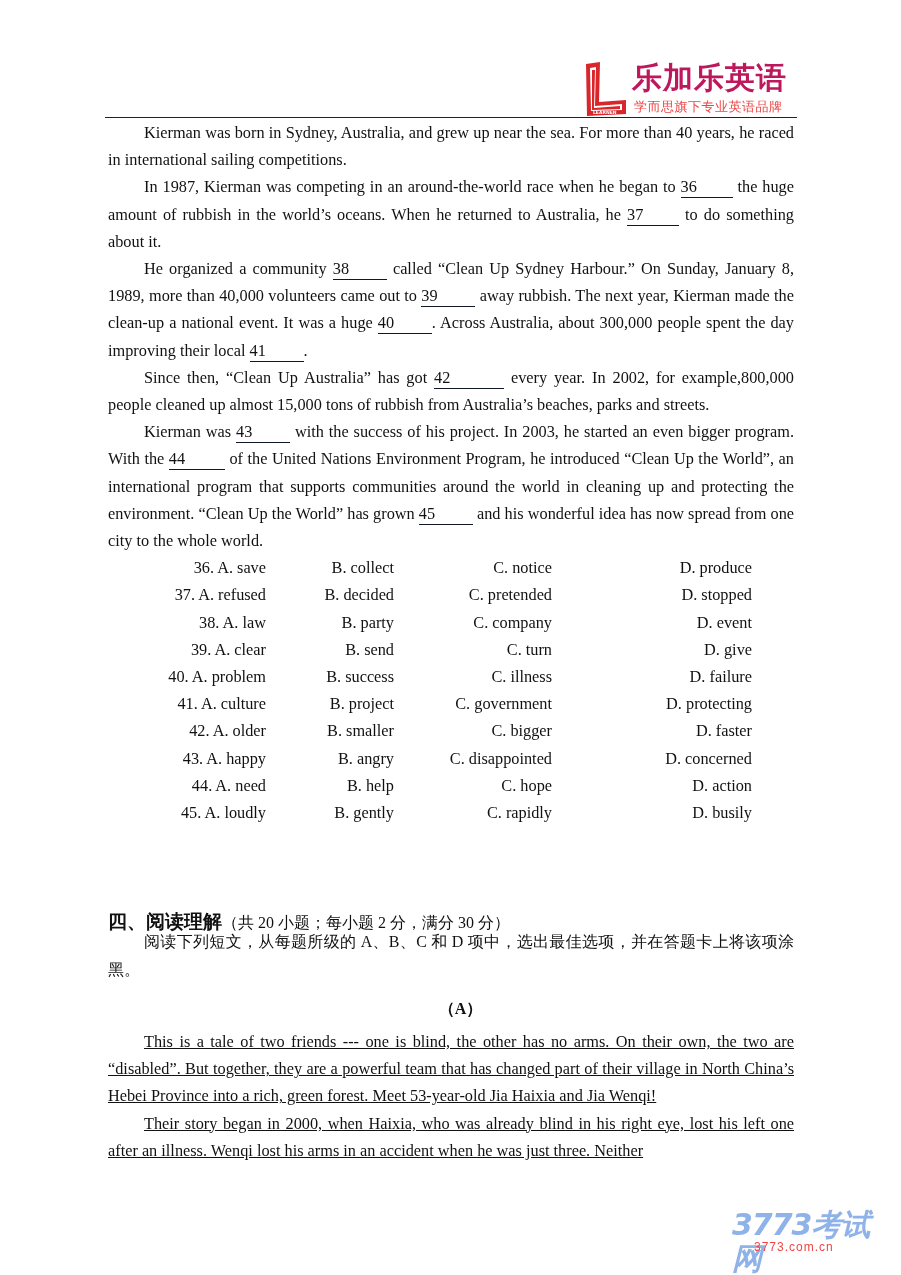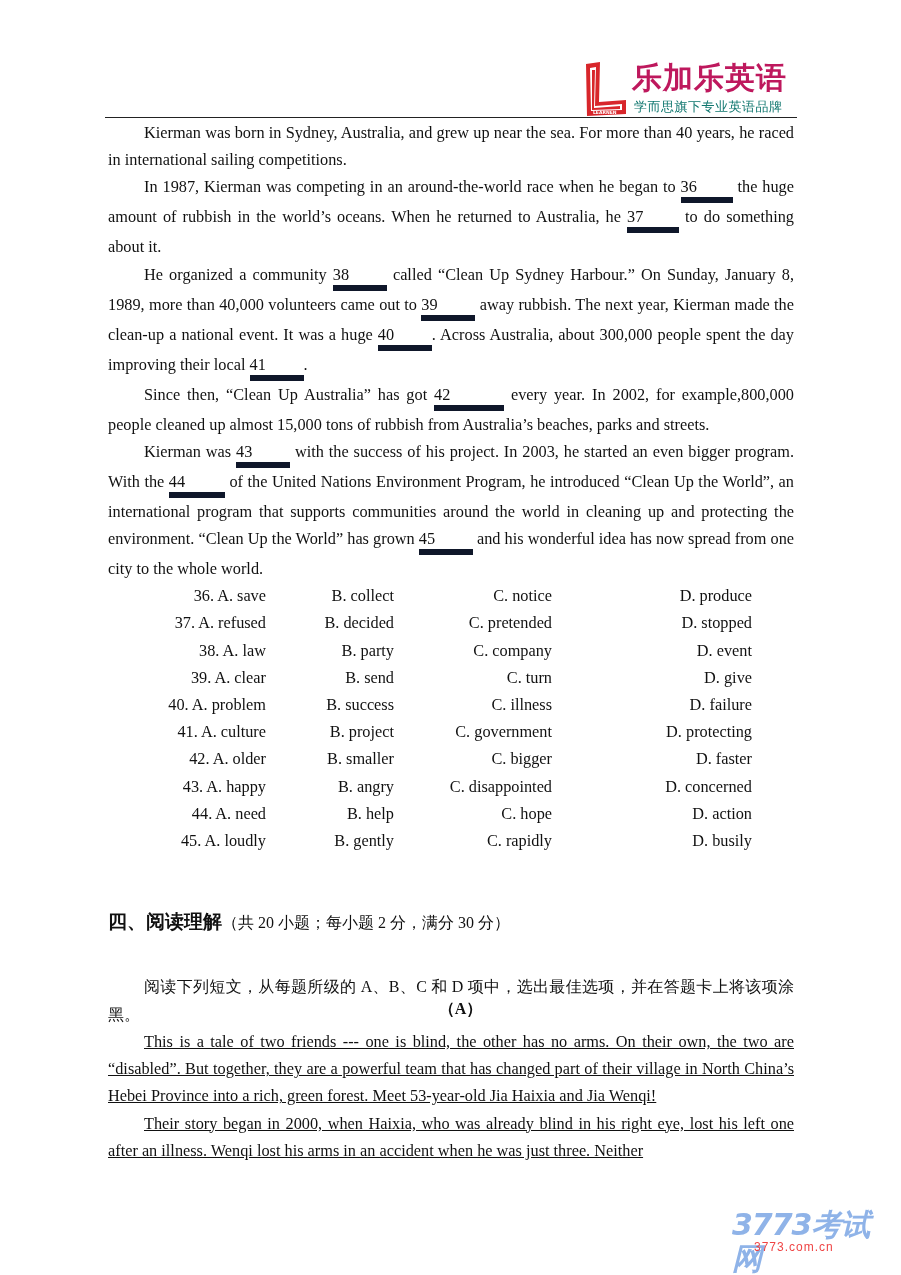--- a/index.html
+++ b/index.html
@@ -4,37 +4,37 @@
 <style>
   html, body { margin: 0; padding: 0; background: #ffffff; }
   body { width: 901px; height: 1275px; position: relative; overflow: hidden;
          font-family: "Liberation Serif", "DejaVu Serif", serif; color: #111; }
   .header-rule { position: absolute; left: 105px; top: 117px; width: 692px; height: 1px; background: #222; }
   .logo { position: absolute; left: 584px; top: 62px; width: 220px; height: 56px; }
   .logo-l { position: absolute; left: 0; top: 0; width: 44px; height: 54px; }
   .logo-title { position: absolute; left: 48px; top: -2px; font-family: "DejaVu Sans", sans-serif; font-weight: bold;
                 font-size: 30px; letter-spacing: 1px; color: #be185d; line-height: 36px; }
   .logo-sub { position: absolute; left: 50px; top: 37px; font-family: "DejaVu Sans", sans-serif; font-size: 13px;
-              color: #0f766e; line-height: 16px; letter-spacing: 0.5px; }
+              color: #ef4444; line-height: 16px; letter-spacing: 0.5px; }
 
   .content { position: absolute; left: 108px; top: 119px; width: 686px; font-size: 16.3px; line-height: 27.2px; }
   .p { text-align: justify; text-align-last: left; margin: 0; }
   .indent { text-indent: 36px; }
-  .blank { display: inline-block; border-bottom: 6px solid #0f172a; text-align: right; line-height: 20px; text-indent: 0; }
+  .blank { display: inline-block; border-bottom: 1px solid #0f172a; text-align: right; line-height: 20px; text-indent: 0; }
 
   .options { margin-top: 0; }
   .opt-row { display: flex; height: 27.2px; line-height: 27.2px; text-align: right; }
   .opt-a { width: 158px; }
   .opt-b { width: 128px; }
   .opt-c { width: 158px; }
   .opt-d { width: 200px; }
 
   .section-title { position: absolute; left: 108px; top: 907px; font-size: 16px; line-height: 28px; }
   .section-title .big { font-family: "DejaVu Sans", sans-serif; font-weight: bold; font-size: 19px; }
-  .instructions { position: absolute; left: 108px; top: 973px; width: 686px; font-size: 16px; line-height: 27.5px; }
+  .instructions { position: absolute; left: 108px; top: 928px; width: 686px; font-size: 16px; line-height: 27.5px; }
   .passage-label { position: absolute; left: 0; right: 0; top: 999px; text-align: center; font-weight: bold; font-size: 16px;
                    padding-left: 0; }
   .passage-label span { display: inline-block; margin-left: 20px; }
   .passage { position: absolute; left: 108px; top: 1028px; width: 686px; font-size: 16.3px; line-height: 27.2px; text-decoration: underline; }
 
   .watermark { position: absolute; left: 732px; top: 1208px; width: 160px; height: 50px; }
   .wm-main { position: absolute; left: 0; top: 0; font-family: "DejaVu Sans", sans-serif; font-style: italic; font-weight: bold;
              font-size: 30px; color: #8fb3e8; letter-spacing: -1px; line-height: 34px; }
   .wm-url { position: absolute; left: 22px; top: 32px; font-family: Liberation Sans, sans-serif; font-size: 12px;
             color: #ef4444; letter-spacing: 1px; line-height: 14px; }

